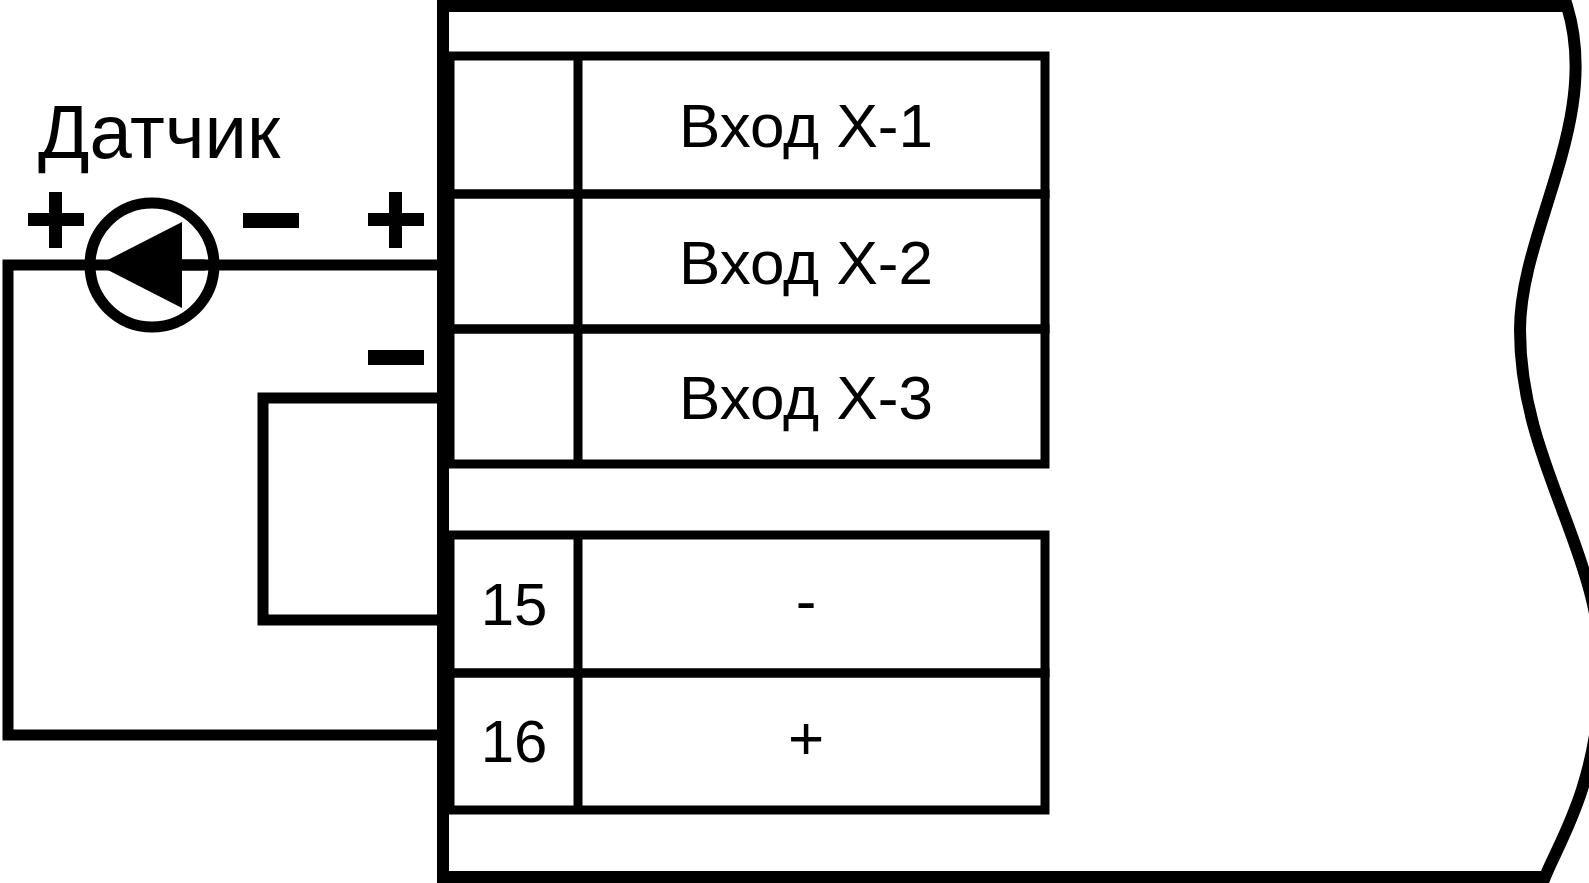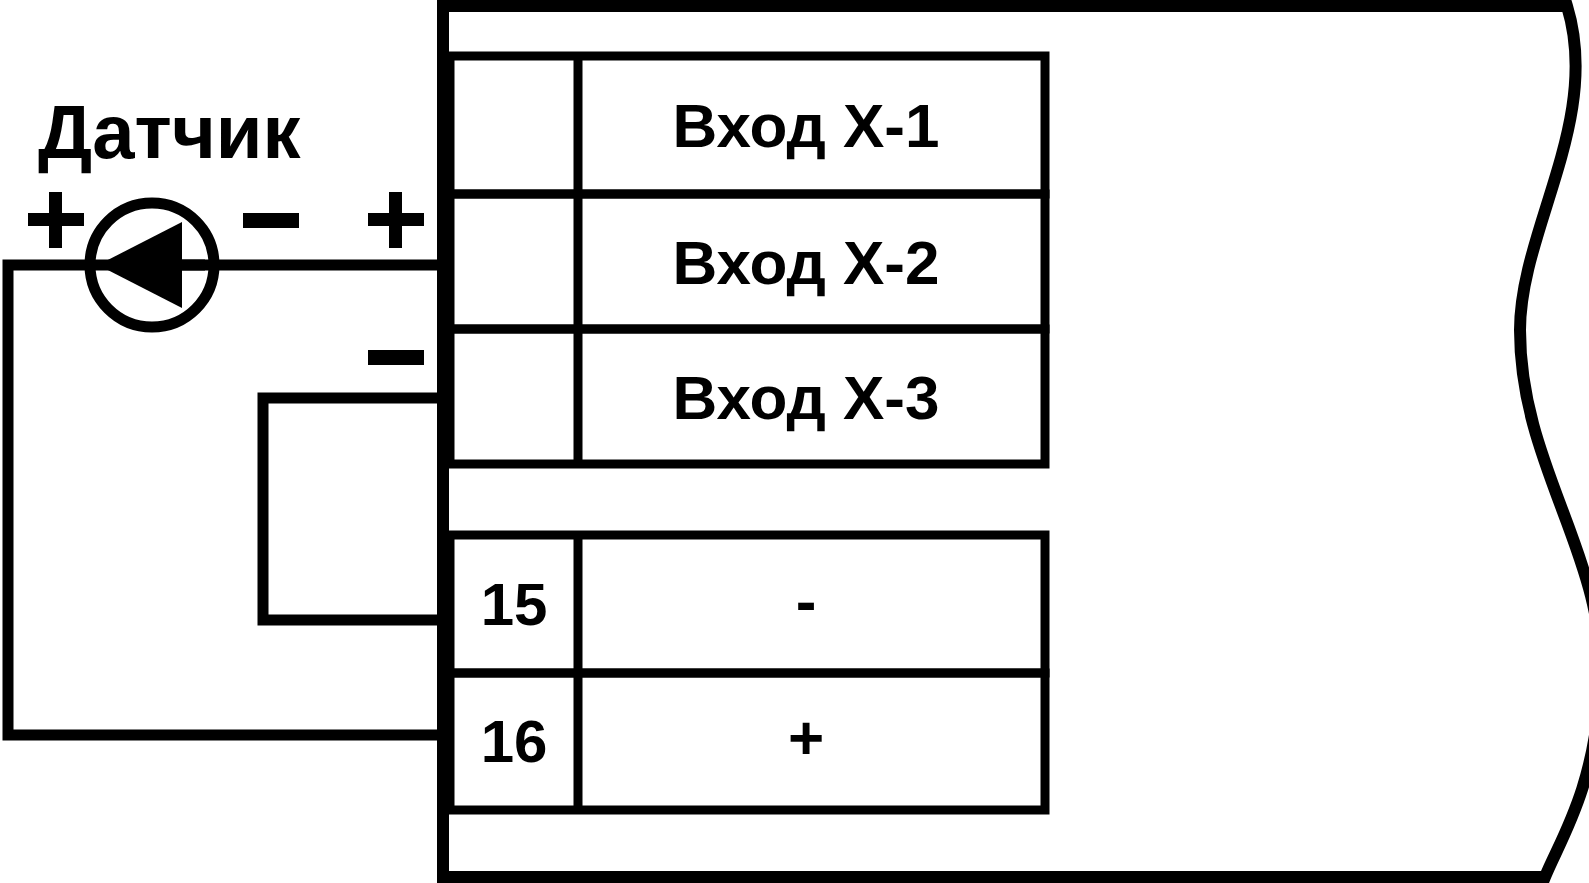--- a/index.html
+++ b/index.html
@@ -9,21 +9,20 @@
   }
   body {
     font-family: "Liberation Sans", sans-serif;
   }
   #diagram-root {
     position: relative;
     width: 1589px;
     height: 883px;
     background: #ffffff;
     overflow: hidden;
-    font-weight: bold;
   }
   svg.diagram-svg {
     position: absolute;
     top: 0;
     left: 0;
     width: 1589px;
     height: 883px;
     display: block;
   }
   .stroke-line {

